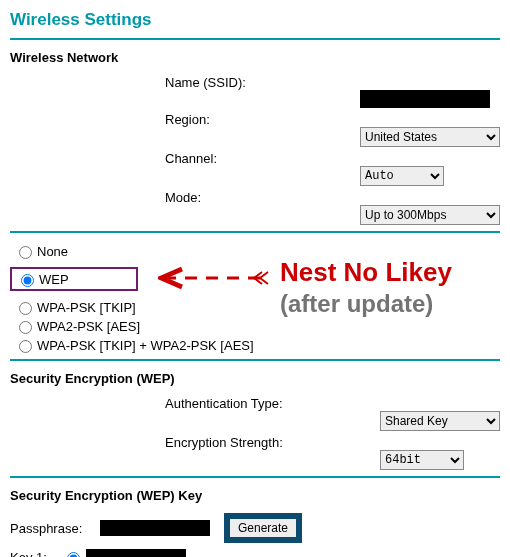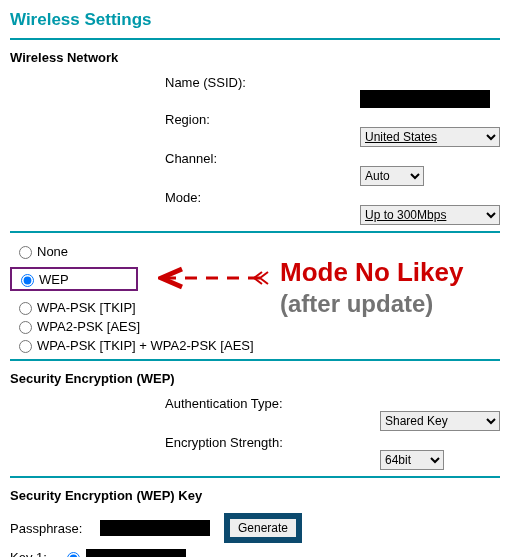--- a/index.html
+++ b/index.html
@@ -52,22 +52,22 @@
     display: inline-block;
   }
   .blackbox.sm { width: 100px; height: 16px; }
   .blackbox.med { width: 110px; height: 16px; }
   select {
     font-size: 12px;
     border: 1px solid #888;
     background: #eee;
     height: 20px;
   }
-  select.w130 { width: 156px; text-decoration: underline; }
-  select.w60 { width: 64px; }
+  select.w130 { width: 156px; }
+  select.w60 { width: 84px; font-family: Liberation Mono, monospace; }
   select.w110 { width: 126px; }
   .radio-row {
     display: flex;
     align-items: center;
     margin: 3px 0;
     padding-left: 4px;
   }
   .radio-row input { margin-right: 5px; }
   .wep-highlight {
     border: 2px solid #701a75;
@@ -203,21 +203,21 @@
       <marker id="ah" markerWidth="9" markerHeight="8" refX="2" refY="4" orient="auto">
         <path d="M8,1 L1,4 L8,7" fill="none" stroke="#cc0000" stroke-width="1.6"></path>
       </marker>
     </defs>
     <line x1="14" y1="12" x2="110" y2="12" stroke="#cc0000" stroke-width="3" stroke-dasharray="12,9" marker-start="url(#ah)"></line>
     <path d="M112,6 L104,12 L112,18" fill="none" stroke="#cc0000" stroke-width="2"></path>
     <path d="M118,6 L110,12 L118,18" fill="none" stroke="#cc0000" stroke-width="2"></path>
   </svg>
 
   <div class="annot-text">
-    <div class="l1">Mode No Likey</div>
+    <div class="l1">Nest No Likey</div>
     <div class="l2">(after update)</div>
   </div>
 </div>
 
 <hr class="sep">
 
 <div class="section-title">Security Encryption (WEP)</div>
 
 <div class="row">
   <span class="label">Authentication Type:</span>

